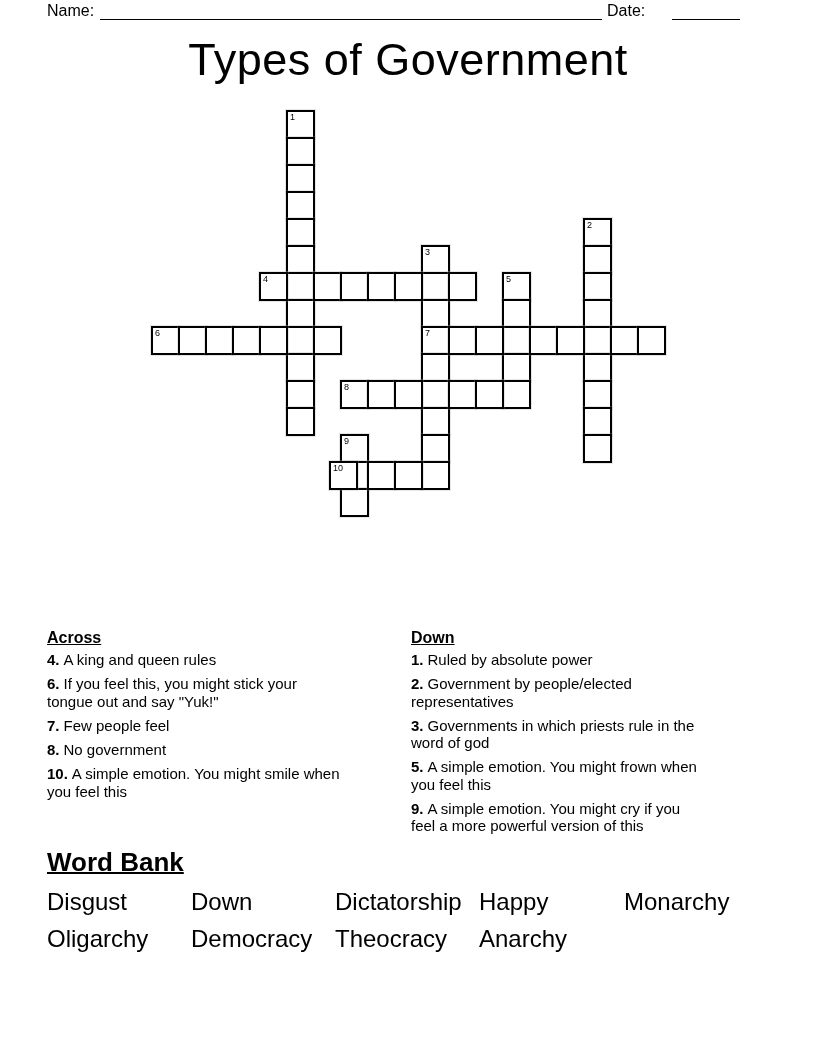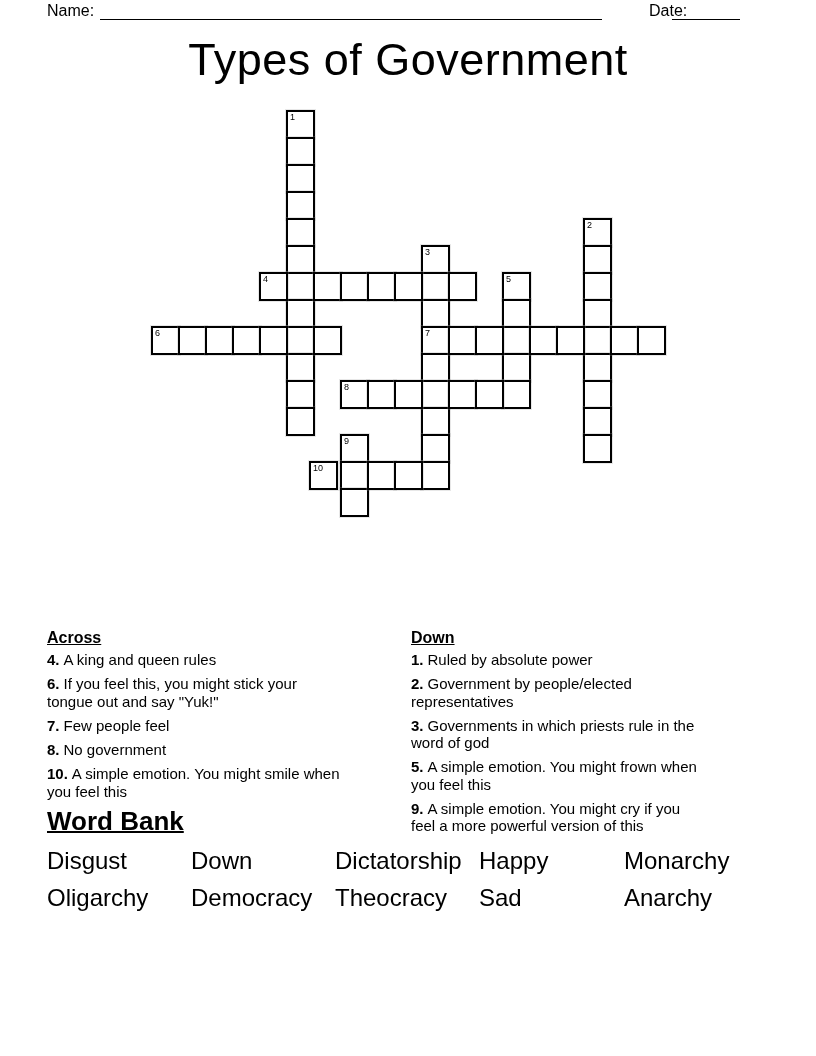--- a/index.html
+++ b/index.html
@@ -11,21 +11,21 @@
     background: #ffffff;
     color: #000000;
     font-family: "Liberation Sans", "DejaVu Sans", sans-serif;
     overflow: hidden;
     padding-left: 24px;
   }
 
   
   .hdr-label { position: absolute; font-size: 16px; line-height: 18px; top: 2px; }
   .name-label { left: 47px; }
-  .date-label { left: 649px; }
+  .date-label { left: 607px; }
   .write-line { position: absolute; border-bottom: 1.4px solid #000; height: 20px; top: 0; }
   .name-line { left: 100px; width: 502px; }
   .date-line { left: 672px; width: 68px; }
 
   
   .title {
     position: absolute;
     top: 33px; left: 0;
     width: 816px;
     text-align: center;
@@ -69,21 +69,21 @@
   }
   .clue {
     font-size: 15px;
     line-height: 17.3px;
     margin: 0 0 7px 0;
   }
   .clue b { font-weight: bold; margin-right: 4px; }
   .clue .ct { white-space: pre-line; }
 
   
-  .wordbank { position: absolute; left: 47px; top: 807px; width: 740px; }
+  .wordbank { position: absolute; left: 47px; top: 848px; width: 740px; }
   .wordbank h2 {
     font-size: 26px;
     line-height: 29px;
     font-weight: bold;
     text-decoration: underline;
     text-decoration-thickness: 2px;
     margin: 0 0 12px 0;
   }
   .wb-grid {
     display: grid;
@@ -178,21 +178,21 @@
       </div>
       <div class="cell" style="left: 216px; top: 270px;"></div>
       <div class="cell" style="left: 243px; top: 270px;"></div>
       <div class="cell" style="left: 297px; top: 270px;"></div>
       <div class="cell" style="left: 324px; top: 270px;"></div>
       <div class="cell" style="left: 189px; top: 324px;">
         <span class="num">9</span>
       </div>
       <div class="cell" style="left: 189px; top: 351px;"></div>
       <div class="cell" style="left: 189px; top: 378px;"></div>
-      <div class="cell" style="left: 158px; top: 351px;">
+      <div class="cell" style="left: 178px; top: 351px;">
         <span class="num">10</span>
       </div>
       <div class="cell" style="left: 216px; top: 351px;"></div>
       <div class="cell" style="left: 243px; top: 351px;"></div>
     </div>
 
   <div class="clues-col clues-across">
     <h2>Across</h2>
     <p class="clue"><b>4.</b><span class="ct">A king and queen rules</span></p>
     <p class="clue"><b>6.</b><span class="ct">If you feel this, you might stick your
@@ -220,18 +220,17 @@
     <h2>Word Bank</h2>
     <div class="wb-grid">
       <span>Disgust</span>
       <span>Down</span>
       <span>Dictatorship</span>
       <span>Happy</span>
       <span>Monarchy</span>
       <span>Oligarchy</span>
       <span>Democracy</span>
       <span>Theocracy</span>
-      <span>Sad</span>
       <span>Anarchy</span>
     </div>
   </div>
 
 </div>
 
 </body></html>

